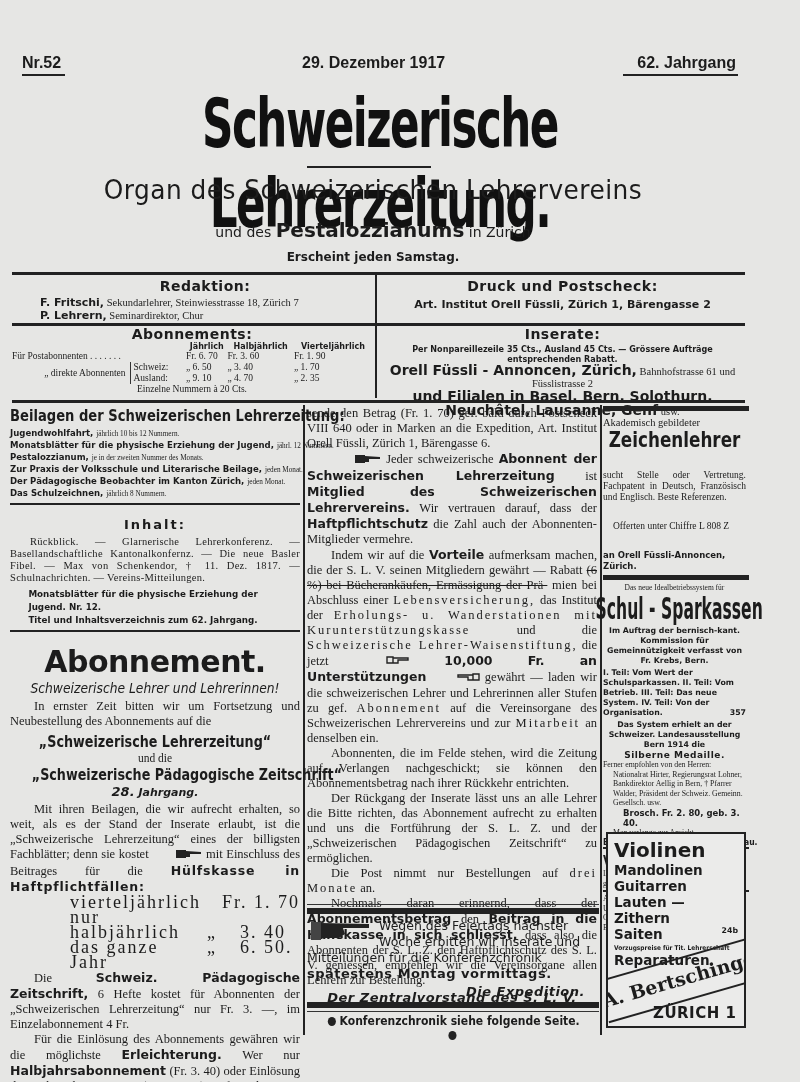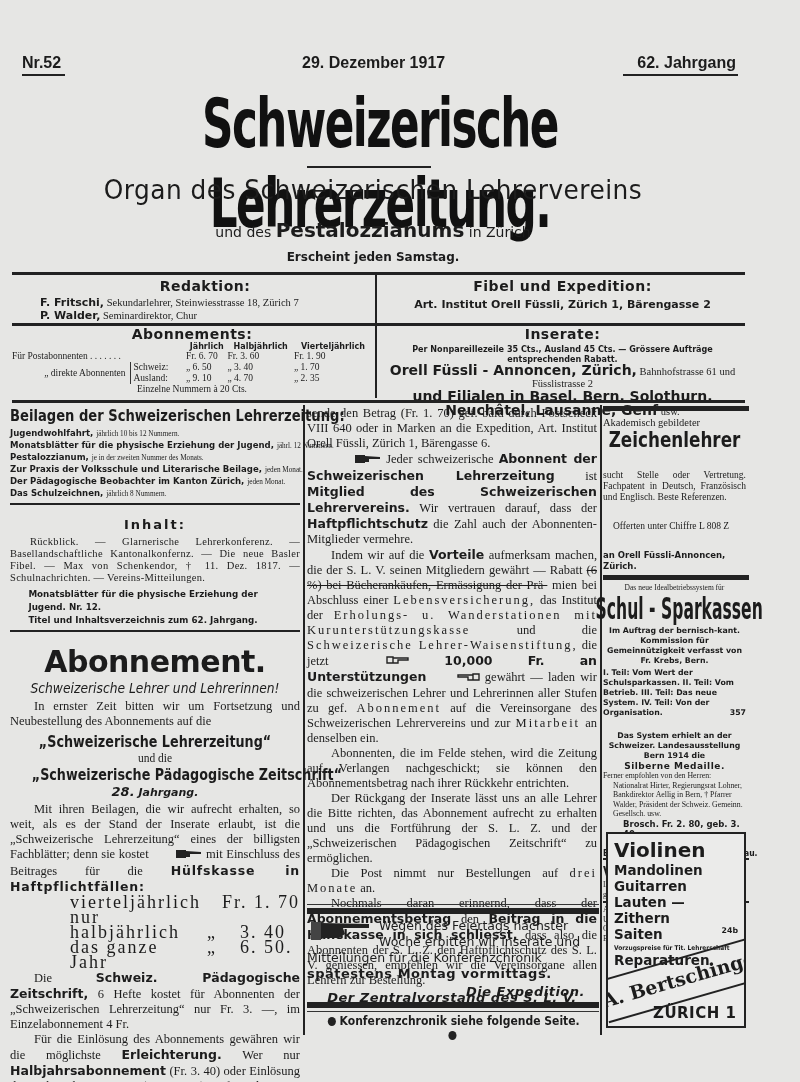--- a/index.html
+++ b/index.html
@@ -119,25 +119,25 @@
     <b>Pestalozzianums</b>
     <span>in Zürich</span>
   </div>
   <div class="subtitle3">Erscheint jeden Samstag.</div>
 
   <div class="rule-thick" style="top:272px;left:12px;width:733px;"></div>
 
   <div class="box redak">
     <div class="box-title">Redaktion:</div>
     <div class="line" style="margin-top:2px;"><b>F. Fritschi,</b> <span>Sekundarlehrer, Steinwiesstrasse 18, Zürich 7</span></div>
-    <div class="line"><b>P. Walder,</b> <span>Seminardirektor, Chur</span></div>
+    <div class="line"><b>P. Lehrern,</b> <span>Seminardirektor, Chur</span></div>
   </div>
   <div class="vrule" style="left:375px;top:275px;height:50px;"></div>
   <div class="box druck">
-    <div class="box-title">Fibel und Expedition:</div>
+    <div class="box-title">Druck und Postscheck:</div>
     <div class="line">Art. Institut Orell Füssli, Zürich 1, Bärengasse 2</div>
   </div>
 
   <div class="rule-thick" style="top:323px;left:12px;width:733px;"></div>
 
   <div class="box abo">
     <div class="box-title">Abonnements:</div>
     <table>
       <tbody>
           <tr>
@@ -333,21 +333,21 @@
       <div class="ad-sm" style="text-indent:10px;">Offerten unter Chiffre L 808 Z</div>
       <div class="ad-sm blk" style="font-size:8.5px;">an Orell Füssli-Annoncen, Zürich.</div>
     </div>
     <div class="rule-thick" style="position:relative;height:5px;width:146px;margin-top:3px;"></div>
 
     <div style="margin-top:3px;">
       <div class="sk-pre">Das neue Idealbetriebssystem für</div>
       <div class="sk">Schul - Sparkassen</div>
       <div class="tinyb" style="text-align:center;">Im Auftrag der bernisch-kant. Kommission für Gemeinnützigkeit verfasst von Fr. Krebs, Bern.</div>
       <div class="tinyb" style="margin-top:2px;"><span>I. Teil: Vom Wert der Schulsparkassen. II. Teil: Vom Betrieb. III. Teil: Das neue System. IV. Teil: Von der Organisation.</span> <span style="float:right">357</span></div>
-      <div class="tinyb" style="text-align:center;margin-top:13px;">Das System erhielt an der Schweizer. Landesausstellung Bern 1914 die</div>
+      <div class="tinyb" style="text-align:center;margin-top:2px;">Das System erhielt an der Schweizer. Landesausstellung Bern 1914 die</div>
       <div class="tinyb" style="text-align:center;font-size:9px;letter-spacing:0.5px;">Silberne Medaille.</div>
       <div class="tiny">Ferner empfohlen von den Herren:</div>
       <div class="tiny" style="padding-left:10px;">Nationalrat Hirter, Regierungsrat Lohner, Bankdirektor Aellig in Bern, † Pfarrer Walder, Präsident der Schweiz. Gemeinn. Gesellsch. usw.</div>
       <div class="tinyb" style="padding-left:20px;font-size:8.5px;">Brosch. Fr. 2. 80, geb. 3. 40.</div>
       <div class="tiny" style="padding-left:10px;">Man verlange zur Ansicht.</div>
       <div class="meyer">Edward Erwin Meyer, Verlag, Aarau.</div>
     </div>
     <div class="rule-thick" style="position:relative;height:2px;width:146px;"></div>
 
     <div style="margin-top:2px;">

